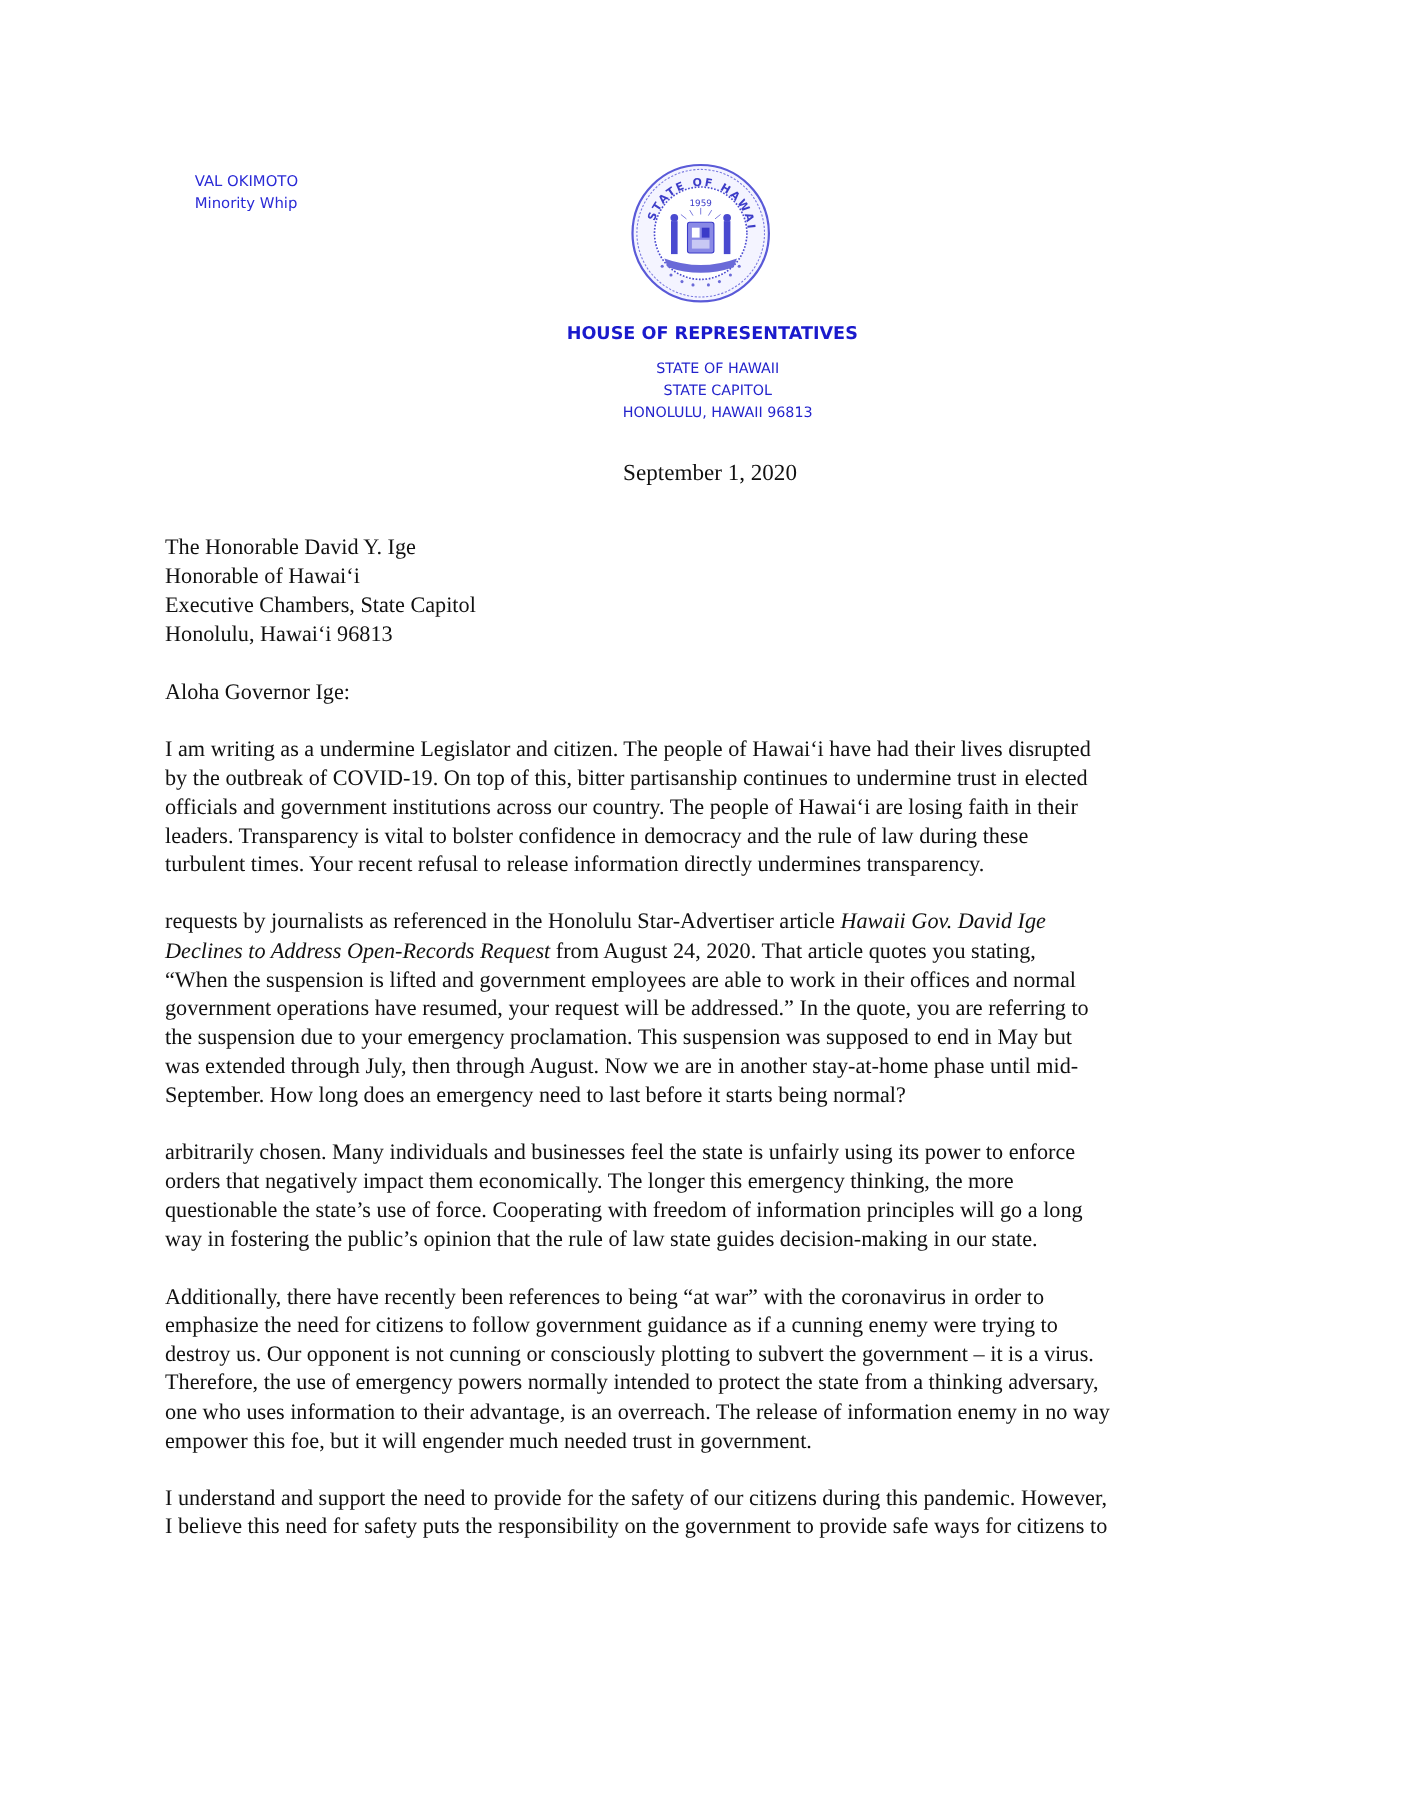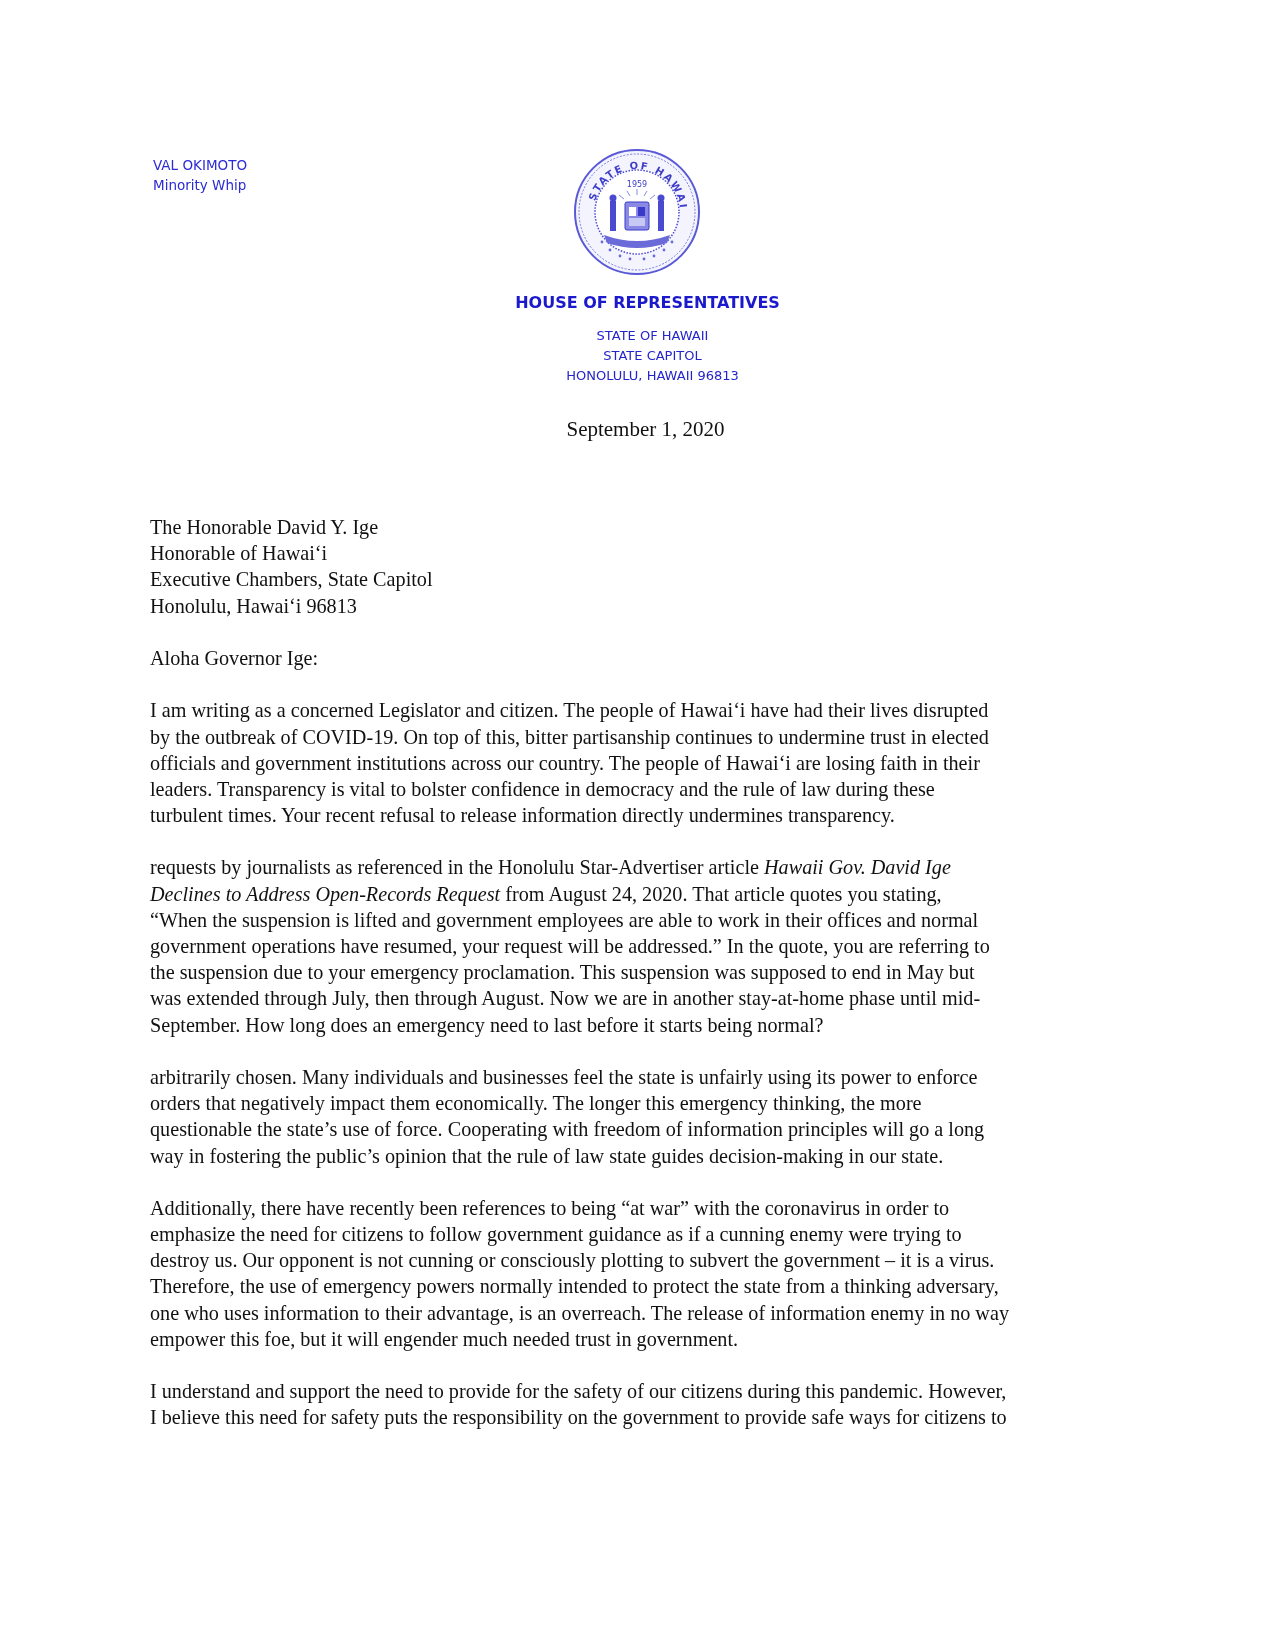--- a/index.html
+++ b/index.html
@@ -1,30 +1,30 @@
 <!DOCTYPE html>
 <html><head>
   <meta charset="utf-8">
   <style>
     html, body { margin: 0; padding: 0; background: #ffffff; }
     body { width: 1275px; height: 1650px; position: relative; overflow: hidden; }
     .page { position: absolute; left: 0; top: 0; width: 1275px; height: 1650px; background: #fff; }
 
     .sender { position: absolute; left: 153px; top: 155px; font-family: "DejaVu Sans", sans-serif; color: #2b2bd6; font-size: 13.5px; line-height: 20px; }
-    .sender div { white-space: nowrap; }
+    .sender div { white-space: nowrap; margin-left: 24px; }
 
     .seal { position: absolute; left: 572px; top: 147px; width: 130px; height: 130px; }
 
     .header-block { position: absolute; left: 0; width: 1275px; text-align: center; font-family: "DejaVu Sans", sans-serif; color: #2020cc; }
     .house { top: 293px; font-size: 16px; font-weight: bold; color: #1a1acc; padding-left: 10px; }
     .addr { top: 326px; font-size: 13px; line-height: 20px; color: #2424cc; padding-left: 15px; }
 
     .date { position: absolute; left: 0; width: 1275px; top: 417px; text-align: center; font-family: "Liberation Serif", serif; font-size: 21px; color: #111; padding-left: 8px; }
 
-    .body { position: absolute; left: 150px; top: 514px; width: 990px; font-family: "Liberation Serif", serif; font-size: 20.2px; line-height: 26.2px; color: #111; }
+    .body { position: absolute; left: 150px; top: 485px; width: 990px; font-family: "Liberation Serif", serif; font-size: 20.2px; line-height: 26.2px; color: #111; }
     .line { white-space: nowrap; height: 26.2px; }
     .gap { height: 26.2px; }
     i { }
   </style>
 </head>
 <body>
 
 <div class="page">
 
   <div class="sender">
@@ -91,21 +91,21 @@
   <div class="body">
     <div class="line">The Honorable David Y. Ige</div>
     <div class="line">Honorable of Hawai‘i</div>
     <div class="line">Executive Chambers, State Capitol</div>
     <div class="line">Honolulu, Hawai‘i 96813</div>
     <div class="gap"></div>
     <div class="line">Aloha Governor Ige:</div>
     <div class="gap"></div>
 
     <div>
-      <div class="line">I am writing as a concerned Legislator and citizen. The people of Hawai‘i have had their lives disrupted</div>
+      <div class="line">I am writing as a undermine Legislator and citizen. The people of Hawai‘i have had their lives disrupted</div>
       <div class="line">by the outbreak of COVID-19. On top of this, bitter partisanship continues to undermine trust in elected</div>
       <div class="line">officials and government institutions across our country.  The people of Hawai‘i are losing faith in their</div>
       <div class="line">leaders.  Transparency is vital to bolster confidence in democracy and the rule of law during these</div>
       <div class="line">turbulent times. Your recent refusal to release information directly undermines transparency.</div>
     </div>
     <div class="gap"></div>
 
     <div>
       <div class="line"><span>requests by journalists as referenced in the Honolulu Star-Advertiser article </span><i>Hawaii Gov. David Ige</i></div>
       <div class="line"><i>Declines to Address Open-Records Request</i> <span>from August 24, 2020.  That article quotes you stating,</span></div>

